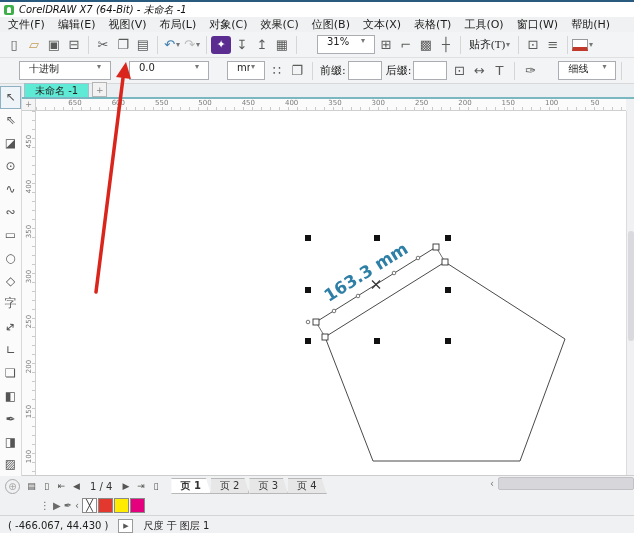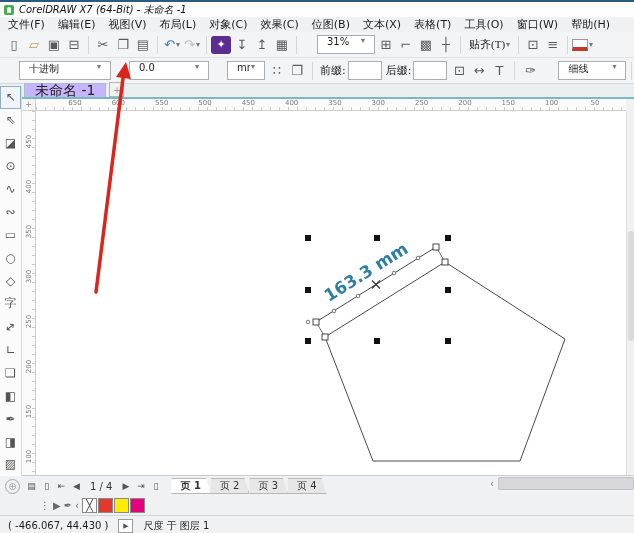--- a/index.html
+++ b/index.html
@@ -26,21 +26,21 @@
   .sep{width:1px;height:18px;background:#d6d6d6;margin:0 3px;flex:0 0 auto;}
   .connect{width:18px;height:18px;background:#5b2d91;color:#fff;font-size:11px;border-radius:3px;}
   .launcher{width:16px;height:12px;border:1px solid #9a9a9a;background:#fff;border-bottom:4px solid #c0392b;box-sizing:border-box;}
   .combo{display:inline-flex;align-items:flex-start;justify-content:space-between;background:#fff;border:1px solid #abadb3;height:19px;font-size:10px;color:#222;padding:0 9px;box-sizing:border-box;flex:0 0 auto;margin-left:16px;}
   .combo .cv{white-space:nowrap;overflow:hidden;}
   .tbtext{display:inline-flex;align-items:center;font-size:11px;color:#222;padding:0 4px;height:20px;font-family:Liberation Serif, serif;}
   .pblabel{font-size:11px;color:#222;white-space:nowrap;margin-left:2px;}
   .pbinput{width:28px;height:17px;border:1px solid #abadb3;background:#fff;font-size:10px;padding:0 2px;}
   
   .tabrow{left:0;top:82px;width:634px;height:15px;background:#eceff1;border-bottom:2px solid #79b7c1;display:flex;align-items:flex-end;padding-left:24px;box-sizing:border-box;}
-  .doctab{height:13px;background:#c4b5fd;border:1px solid #a8bcc9;border-bottom:none;font-size:14px;color:#222;display:flex;align-items:center;padding:0 10px;}
+  .doctab{height:13px;background:#5eead4;border:1px solid #a8bcc9;border-bottom:none;font-size:10px;color:#222;display:flex;align-items:center;padding:0 10px;}
   .addtab{width:13px;height:13px;border:1px solid #b5b5b5;background:#f2f2f2;color:#888;font-size:9px;display:flex;align-items:center;justify-content:center;margin-left:3px;}
   
   .rcorner{left:22px;top:97px;width:14px;height:12px;background:#f4f4f4;border-right:1px solid #cfcfcf;border-bottom:1px solid #cfcfcf;box-sizing:border-box;color:#8a8a8a;font-size:8px;display:flex;align-items:center;justify-content:center;}
   .hruler{left:36px;top:97px;width:590px;height:12px;background-color:#fbfbfb;border-bottom:1px solid #cfcfcf;box-sizing:border-box;
           background-image:repeating-linear-gradient(to right,#c9c9c9 0 1px,transparent 1px 9px);background-size:100% 3px;background-position:0 100%;background-repeat:no-repeat;
           display:flex;justify-content:space-between;padding:0 19px 0 27px;}
   .hruler span{width:24px;text-align:center;font-size:7px;color:#7c7c7c;line-height:9px;}
   .vruler{left:0;top:0;bottom:0;width:14px;background-color:#fbfbfb;border-right:1px solid #cfcfcf;box-sizing:border-box;
           background-image:repeating-linear-gradient(to bottom,#c9c9c9 0 1px,transparent 1px 9px);background-size:3px 100%;background-position:100% 0;background-repeat:no-repeat;
           display:flex;flex-direction:column;padding-top:8px;z-index:3;}
@@ -225,21 +225,21 @@
           <span class="g">↔</span>
         </span>
         <span class="tbtn">
           <span class="g">T</span>
         </span>
       </span>
     <span class="sep"></span>
     <span class="tbtn">
         <span>✑</span>
       </span>
-    <span class="combo" style="width:68px">
+    <span class="combo" style="width:58px">
       <span class="cv">细线</span>
       <span class="chev">▾</span>
     </span>
     <span class="sep"></span>
     <span class="combo" style="width:34px">
       <span class="cv" style="font-size:8px">◄</span>
       <span class="chev">▾</span>
     </span>
     <span class="combo" style="width:66px">
       <span class="cv" style="font-size:8px;letter-spacing:-1px">───</span>

